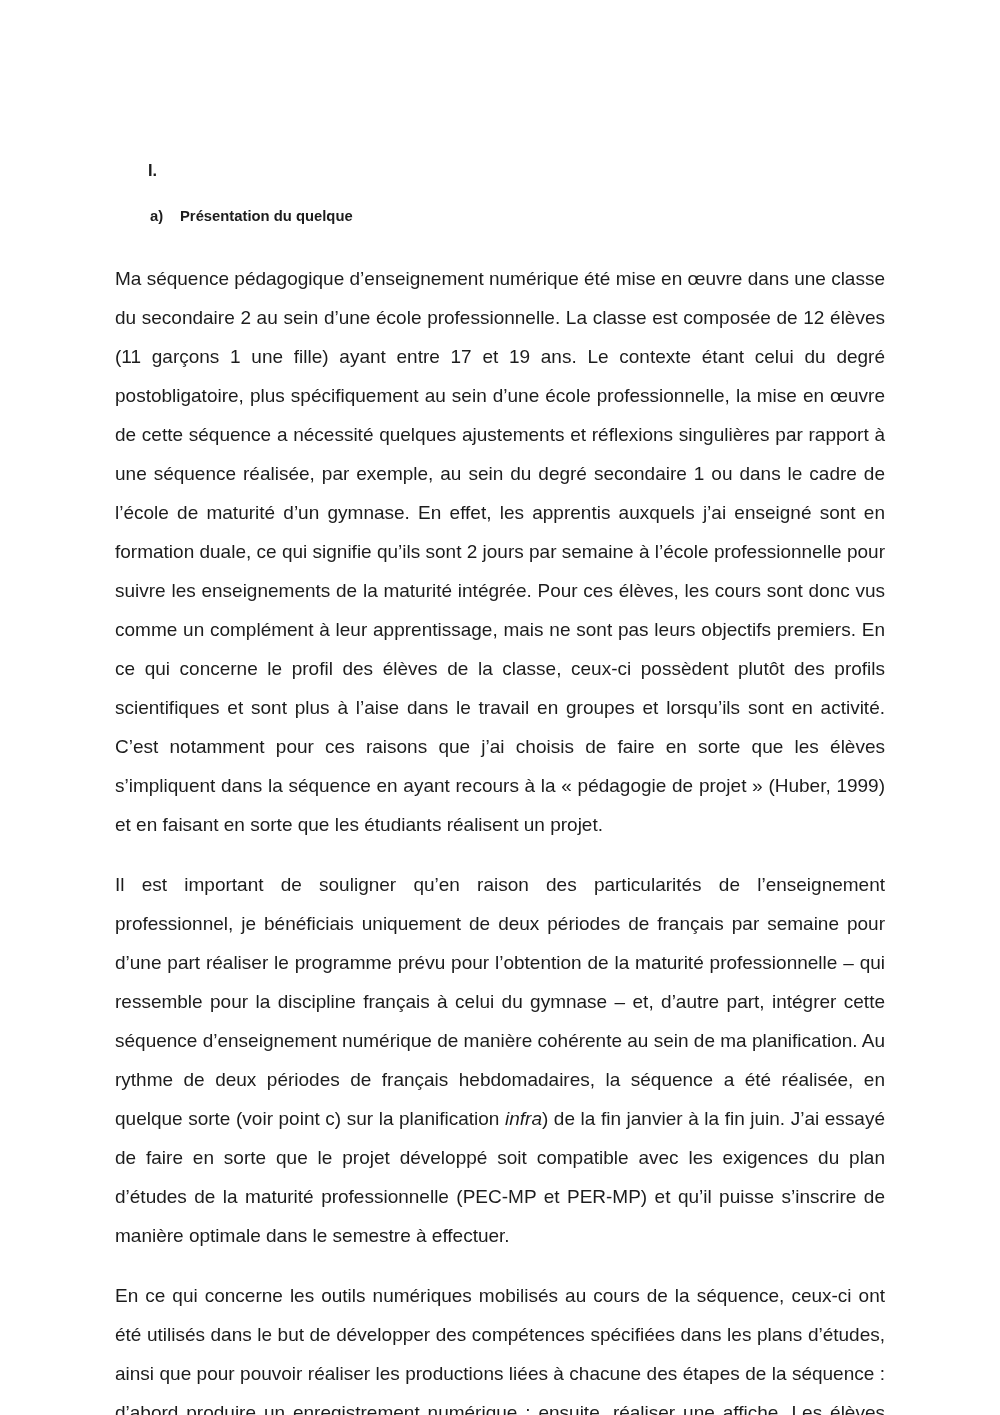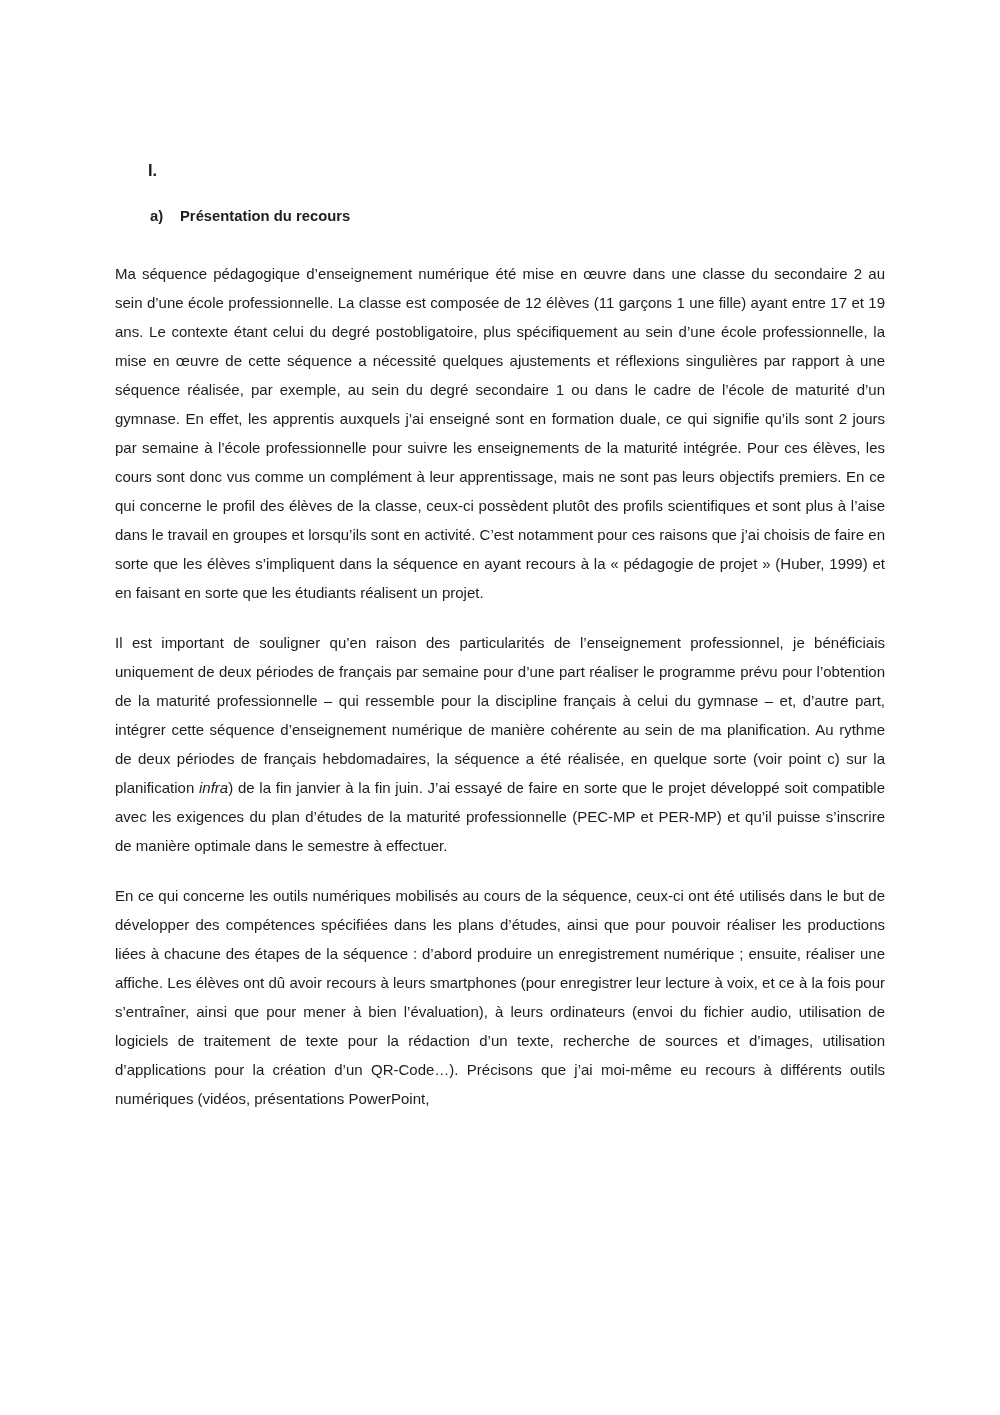--- a/index.html
+++ b/index.html
@@ -42,41 +42,41 @@
     font-size: 14.8px;
     line-height: 22px;
   }
   .subheading-marker {
     flex: 0 0 65px;
     padding-left: 35px;
   }
   .subheading-label { flex: 1 1 auto; }
   .body-text { margin-top: 32px; }
   .para {
-    font-size: 15px;
-    line-height: 29px;
+    font-size: 19px;
+    line-height: 39px;
     text-align: justify;
     margin-bottom: 21px;
   }
   .para:last-child { margin-bottom: 13px; }
   .rich-italic { font-style: italic; }
   .rich-plain { font-style: normal; }
 </style>
 </head>
 <body>
 
 <div class="page">
 
   <div class="heading">
     <span class="heading-number">I.</span>
   </div>
 
   <div class="subheading">
     <span class="subheading-marker">a)</span>
-    <h2 class="subheading-label" style="font-size:inherit; font-weight:inherit;">Présentation du recours</h2>
+    <h2 class="subheading-label" style="font-size:inherit; font-weight:inherit;">Présentation du quelque</h2>
   </div>
 
   <div class="body-text">
     <p class="para"><span class="rich-plain">Ma séquence pédagogique d’enseignement numérique été mise en œuvre dans une classe du secondaire 2 au sein d’une école professionnelle. La classe est composée de 12 élèves (11 garçons 1 une fille) ayant entre 17 et 19 ans. Le contexte étant celui du degré postobligatoire, plus spécifiquement au sein d’une école professionnelle, la mise en œuvre de cette séquence a nécessité quelques ajustements et réflexions singulières par rapport à une séquence réalisée, par exemple, au sein du degré secondaire 1 ou dans le cadre de l’école de maturité d’un gymnase. En effet, les apprentis auxquels j’ai enseigné sont en formation duale, ce qui signifie qu’ils sont 2 jours par semaine à l’école professionnelle pour suivre les enseignements de la maturité intégrée. Pour ces élèves, les cours sont donc vus comme un complément à leur apprentissage, mais ne sont pas leurs objectifs premiers. En ce qui concerne le profil des élèves de la classe, ceux-ci possèdent plutôt des profils scientifiques et sont plus à l’aise dans le travail en groupes et lorsqu’ils sont en activité. C’est notamment pour ces raisons que j’ai choisis de faire en sorte que les élèves s’impliquent dans la séquence en ayant recours à la « pédagogie de projet » (Huber, 1999) et en faisant en sorte que les étudiants réalisent un projet.</span></p>
     <p class="para"><span class="rich-plain">Il est important de souligner qu’en raison des particularités de l’enseignement professionnel, je bénéficiais uniquement de deux périodes de français par semaine pour d’une part réaliser le programme prévu pour l’obtention de la maturité professionnelle – qui ressemble pour la discipline français à celui du gymnase – et, d’autre part, intégrer cette séquence d’enseignement numérique de manière cohérente au sein de ma planification. Au rythme de deux périodes de français hebdomadaires, la séquence a été réalisée, en quelque sorte (voir point c) sur la planification </span><span class="rich-italic">infra</span><span class="rich-plain">) de la fin janvier à la fin juin. J’ai essayé de faire en sorte que le projet développé soit compatible avec les exigences du plan d’études de la maturité professionnelle (PEC-MP et PER-MP) et qu’il puisse s’inscrire de manière optimale dans le semestre à effectuer.</span></p>
     <p class="para"><span class="rich-plain">En ce qui concerne les outils numériques mobilisés au cours de la séquence, ceux-ci ont été utilisés dans le but de développer des compétences spécifiées dans les plans d’études, ainsi que pour pouvoir réaliser les productions liées à chacune des étapes de la séquence : d’abord produire un enregistrement numérique ; ensuite, réaliser une affiche. Les élèves ont dû avoir recours à leurs smartphones (pour enregistrer leur lecture à voix, et ce à la fois pour s’entraîner, ainsi que pour mener à bien l’évaluation), à leurs ordinateurs (envoi du fichier audio, utilisation de logiciels de traitement de texte pour la rédaction d’un texte, recherche de sources et d’images, utilisation d’applications pour la création d’un QR-Code…). Précisons que j’ai moi-même eu recours à différents outils numériques (vidéos, présentations PowerPoint,</span></p>
   </div>
 
 </div>
 

